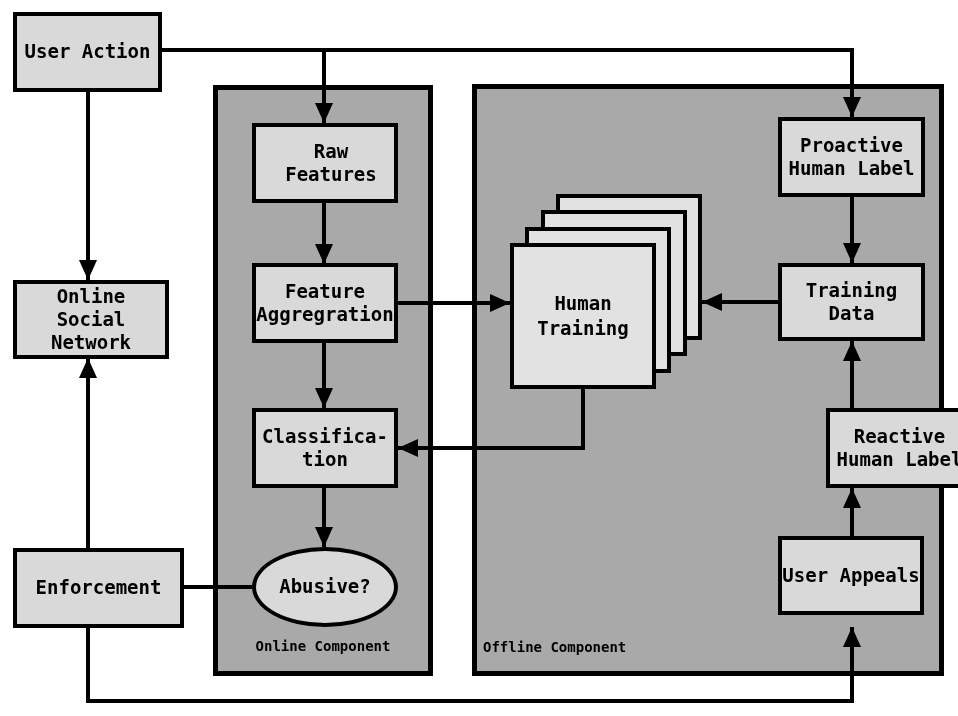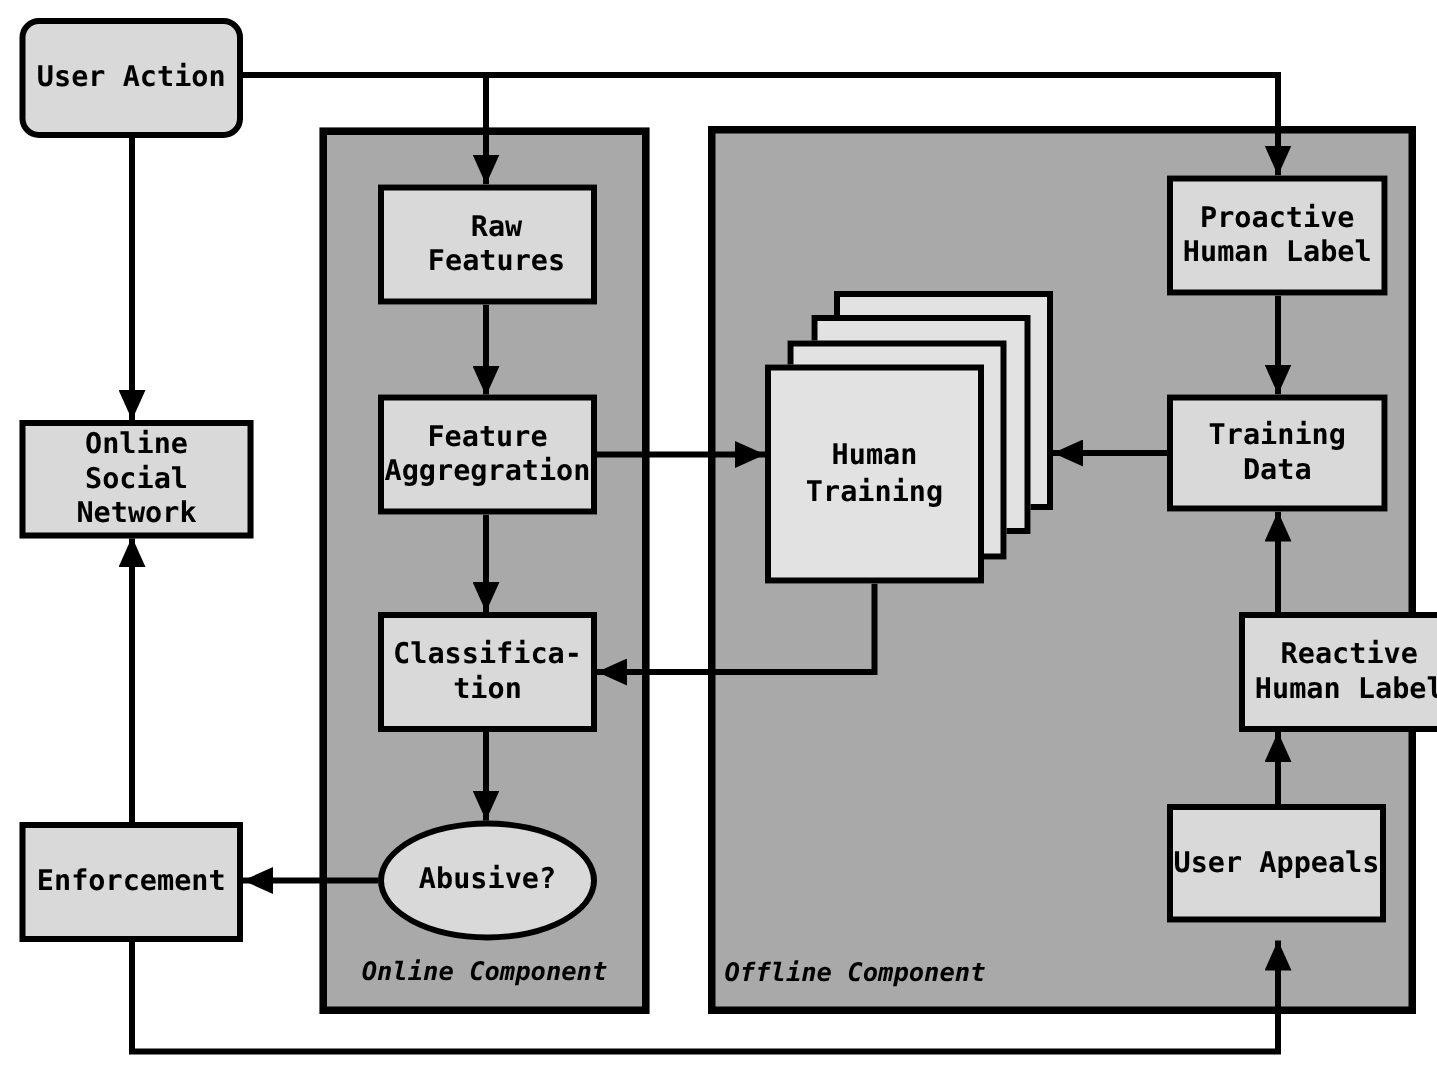--- a/index.html
+++ b/index.html
@@ -66,23 +66,22 @@
     display: flex;
     align-items: center;
     justify-content: center;
     text-align: center;
     font-size: 19px;
     line-height: 1.3;
     white-space: pre-line;
   }
   .container-label {
     position: absolute;
-    font-size: 17px;
+    font-size: 14px;
     z-index: 4;
-    font-style: italic;
   }
 </style>
 </head>
 <body>
 
 <div id="canvas">
 
   <div class="container-box" style="left:213px; top:85px; width:220px; height:591px;"></div>
   <div class="container-box" style="left:472px; top:84px; width:472px; height:592px;"></div>
 
@@ -102,25 +101,25 @@
     <path class="edge" d="M324,488 V547" marker-end="url(#arrow)"></path>
     <path class="edge" d="M252,587 H162" marker-end="url(#arrow)"></path>
     <path class="edge" d="M88,548 V358" marker-end="url(#arrow)"></path>
     <path class="edge" d="M88,627 V701 H852 V627" marker-end="url(#arrow)"></path>
     <path class="edge" d="M852,197 V263" marker-end="url(#arrow)"></path>
     <path class="edge" d="M778,302 H702" marker-end="url(#arrow)"></path>
     <path class="edge" d="M852,408 V341" marker-end="url(#arrow)"></path>
     <path class="edge" d="M852,548 V488" marker-end="url(#arrow)"></path>
   </svg>
 
-  <div class="node" style="left:13px; top:12px; width:149px; height:80px;border-radius:13px;">User Action</div>
+  <div class="node" style="left:13px; top:12px; width:149px; height:80px;">User Action</div>
   <div class="node" style="left:13px; top:280px; width:156px; height:79px;">Online
 Social
 Network</div>
-  <div class="node" style="left:13px; top:548px; width:149px; height:80px;">Enforcement</div>
+  <div class="node" style="left:13px; top:548px; width:171px; height:80px;">Enforcement</div>
 
   <div class="node" style="left:252px; top:123px; width:146px; height:80px;padding-left:12px;">Raw Features</div>
   <div class="node" style="left:252px; top:263px; width:146px; height:80px;">Feature
 Aggregration</div>
   <div class="node" style="left:252px; top:408px; width:146px; height:80px;">Classifica-
 tion</div>
   <div class="node ellipse" style="left:252px; top:547px; width:146px; height:80px;">Abusive?</div>
   <div class="container-label" style="left:213px; top:638px; width:220px; text-align:center;">Online Component</div>
 
   <div class="stack-layer" style="left:556px; top:194px;"></div>

